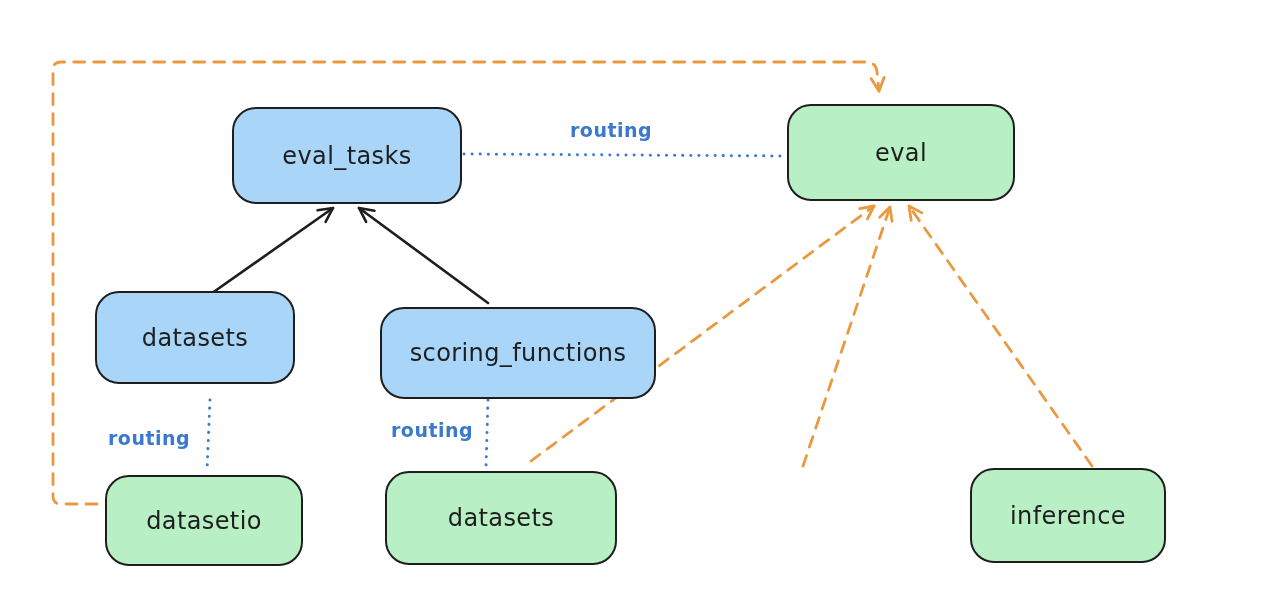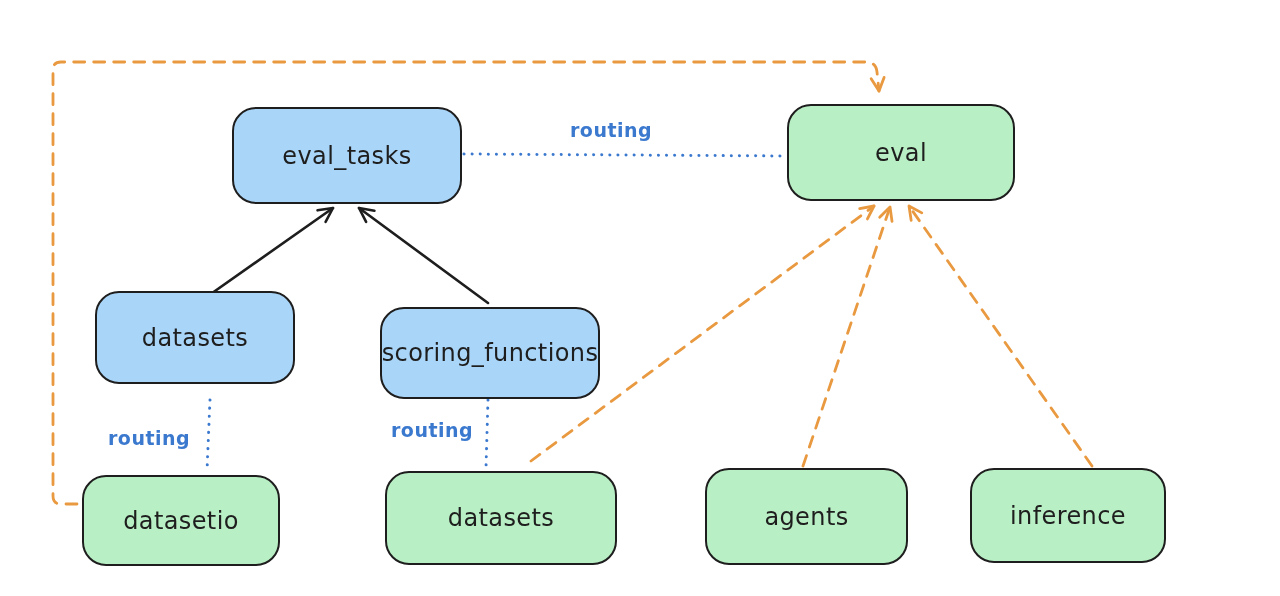--- a/index.html
+++ b/index.html
@@ -76,35 +76,32 @@
   </div>
 
   <div class="node green" style="left:787px;top:104px;width:228px;height:97px">
     <span>eval</span>
   </div>
 
   <div class="node blue" style="left:95px;top:291px;width:200px;height:93px">
     <span>datasets</span>
   </div>
 
-  <div class="node blue" style="left:380px;top:307px;width:220px;height:92px">
+  <div class="node blue" style="left:380px;top:307px;width:276px;height:92px">
     <span>scoring_functions</span>
   </div>
 
-  <div class="node green" style="left:82px;top:475px;width:198px;height:91px">
+  <div class="node green" style="left:105px;top:475px;width:198px;height:91px">
     <span>datasetio</span>
   </div>
 
   <div class="node green" style="left:385px;top:471px;width:232px;height:94px">
     <span>datasets</span>
   </div>
 
-  <div class="node green" style="left:705px;top:468px;width:203px;height:97px">
-    <span>agents</span>
-  </div>
 
   <div class="node green" style="left:970px;top:468px;width:196px;height:95px">
     <span>inference</span>
   </div>
 
   <div class="edge-label" style="left:570px;top:119px">routing</div>
 
   <div class="edge-label" style="left:108px;top:427px">routing</div>
 
   <div class="edge-label" style="left:391px;top:419px">routing</div>

